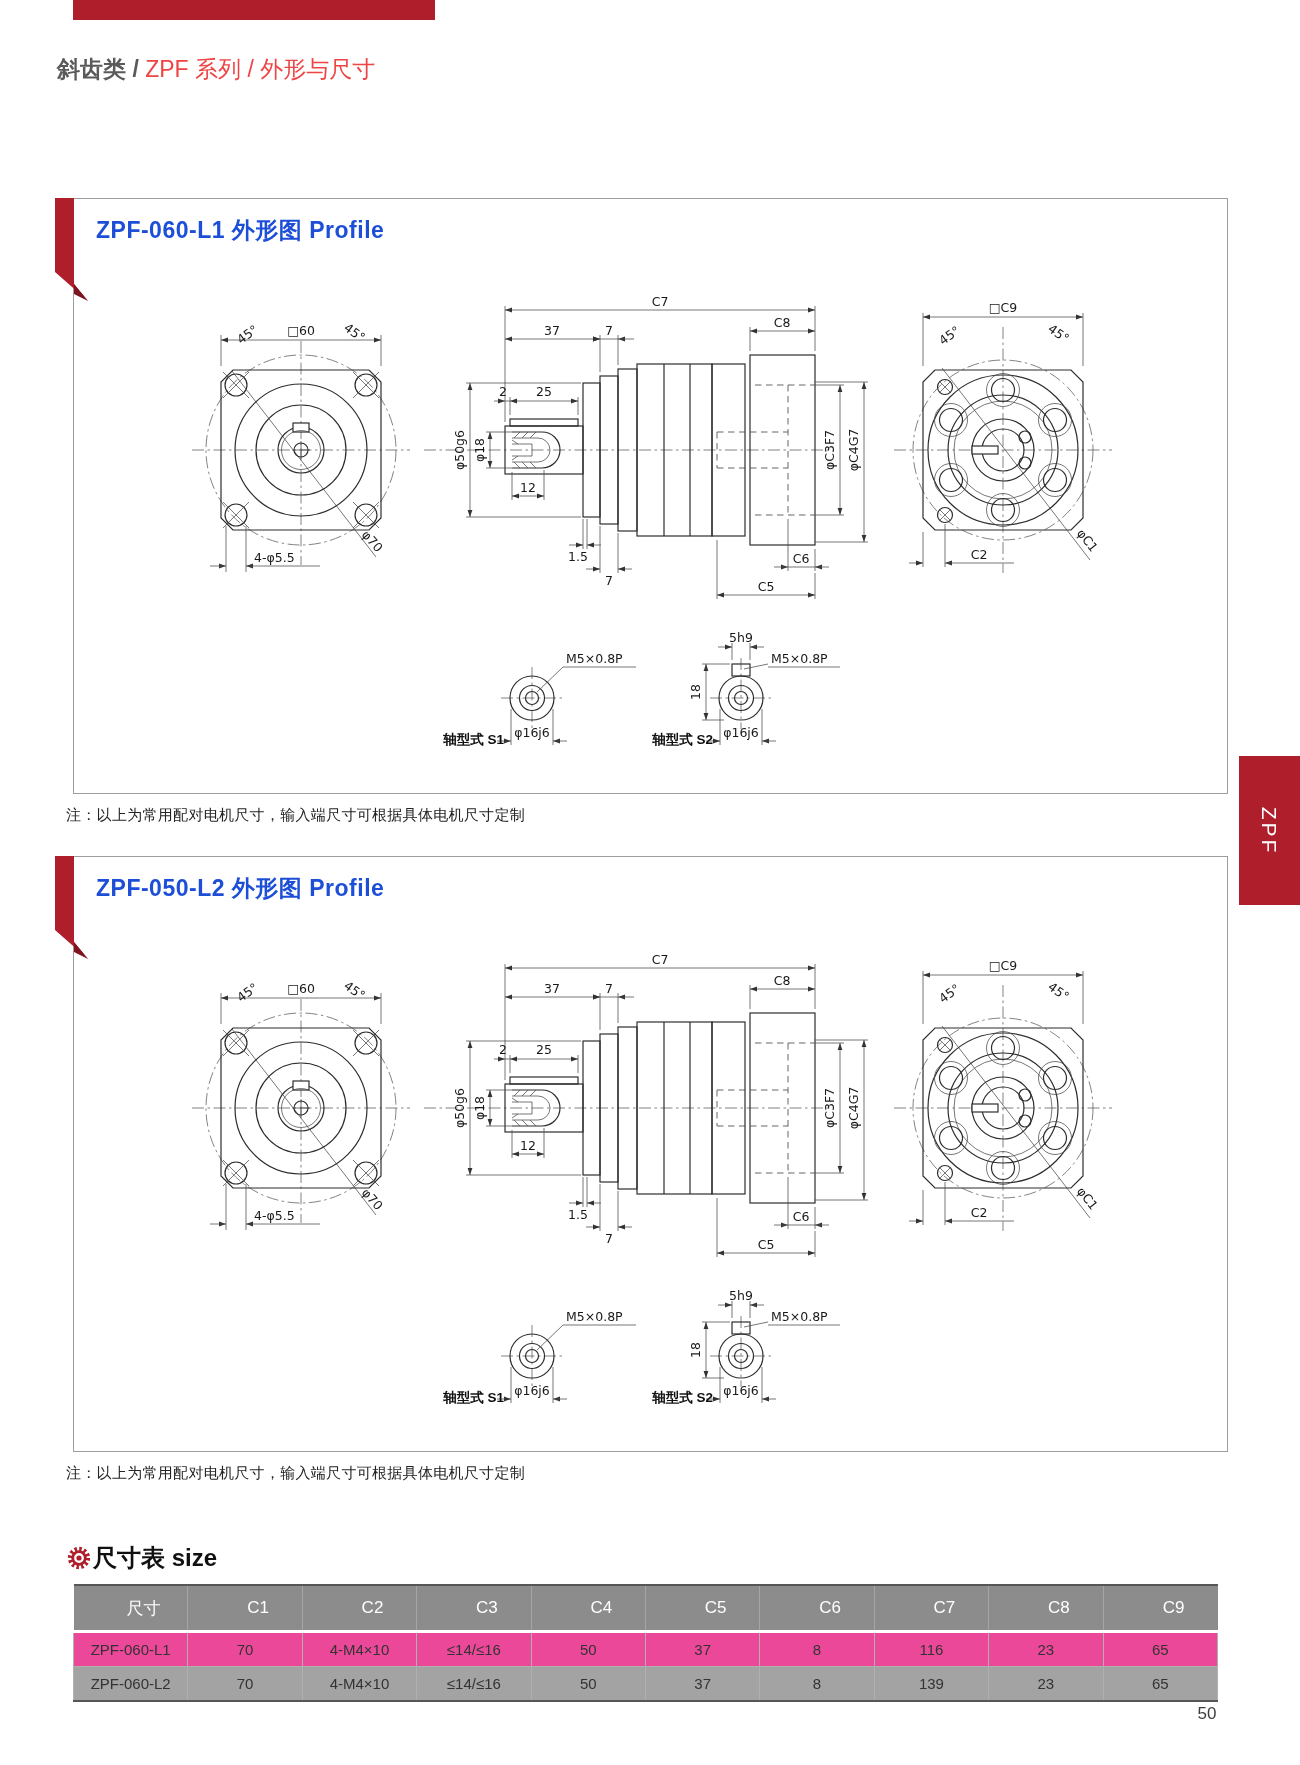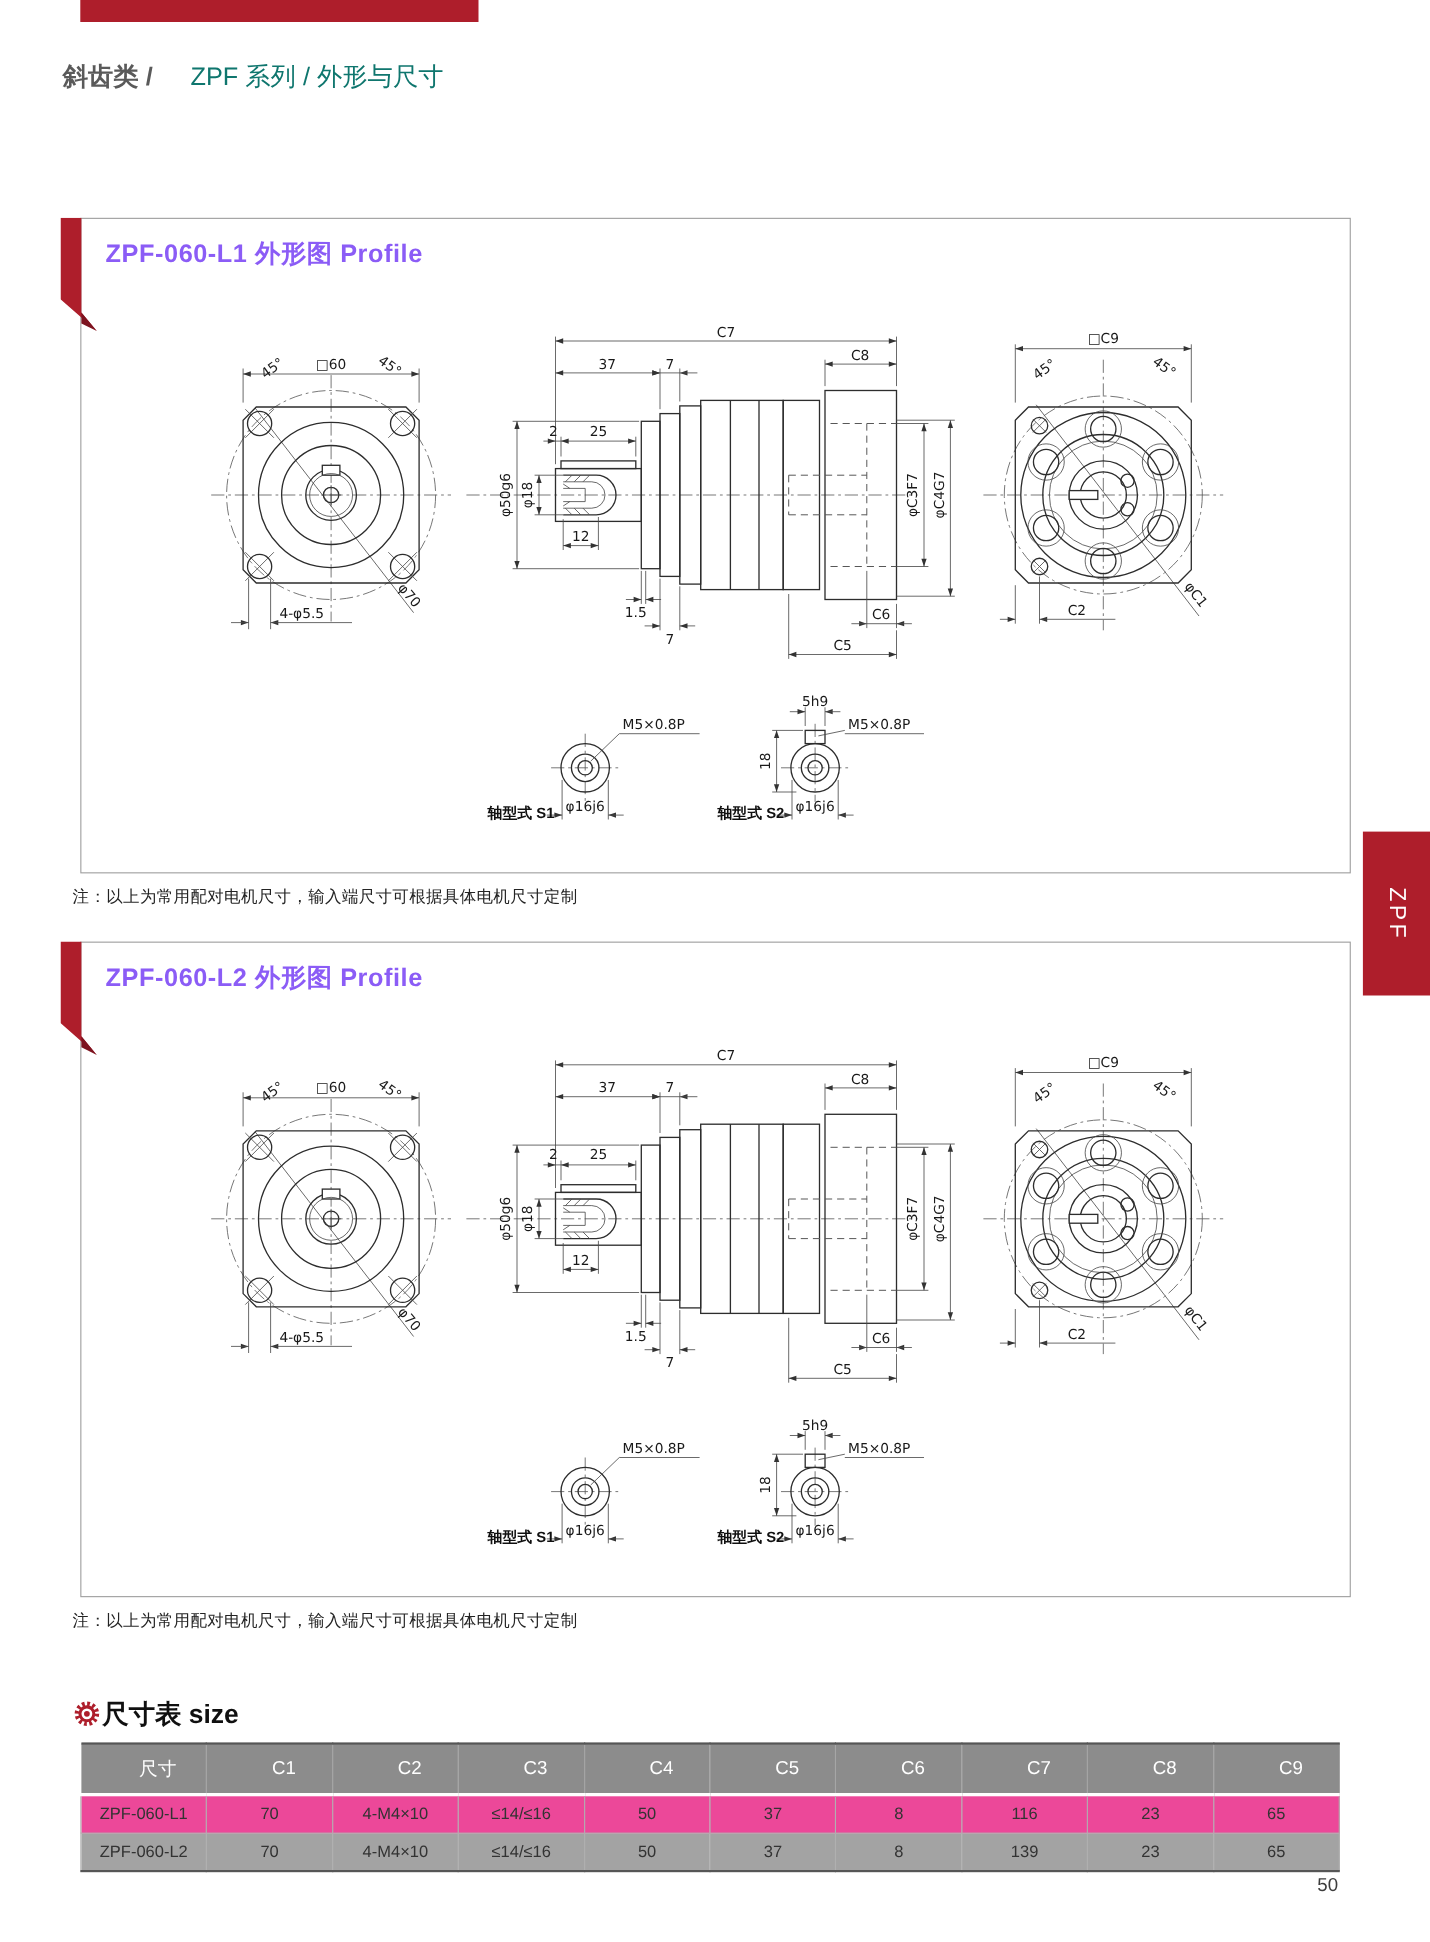--- a/index.html
+++ b/index.html
@@ -4,26 +4,26 @@
 <style>
   html,body{margin:0;padding:0;}
   body{width:1300px;height:1765px;position:relative;background:#ffffff;
        font-family:"Liberation Sans","DejaVu Sans",sans-serif;overflow:hidden;}
   .abs{position:absolute;}
   
   #red-bar{left:73px;top:0;width:362px;height:20px;background:#AE1E2B;}
   
   #page-header{left:57px;top:54px;font-size:23px;white-space:nowrap;}
   #page-header .cat{font-weight:bold;color:#5a5a5a;}
-  #page-header .rest{color:#0f766e;margin-left:28px;}
+  #page-header .rest{color:#ef4444;}
   
   .panel{position:absolute;left:73px;width:1153px;height:594px;border:1px solid #9d9d9d;background:#fff;}
   #panel-l1{top:198px;}
   #panel-l2{top:856px;}
-  .panel-title{position:absolute;left:22px;top:16px;font-size:23px;font-weight:bold;color:#8b5cf6;letter-spacing:.5px;}
+  .panel-title{position:absolute;left:22px;top:16px;font-size:23px;font-weight:bold;color:#1d4ed8;letter-spacing:.5px;}
   .dwg{position:absolute;left:0;top:66px;width:1151px;height:526px;}
   .dwg svg{display:block;}
   
   .ribbon{position:absolute;left:55px;width:34px;height:104px;}
   #ribbon-1{top:198px;} #ribbon-2{top:856px;}
   
   .note{position:absolute;left:66px;font-size:15px;color:#242424;letter-spacing:.3px;}
   #note-1{top:806px;} #note-2{top:1464px;}
   
   #side-tab{left:1239px;top:756px;width:61px;height:149px;background:#AE1E2B;
@@ -337,21 +337,21 @@
     <polygon points="19,86 33,103 19,96" fill="#7d1420"></polygon>
   </svg>
 </div>
 <div id="note-1" class="note">注：以上为常用配对电机尺寸，输入端尺寸可根据具体电机尺寸定制</div>
 
 <div id="side-tab" class="abs">
   <span>ZPF</span>
 </div>
 
 <div id="panel-l2" class="panel">
-  <div class="panel-title">ZPF-060-L2 外形图 Profile</div>
+  <div class="panel-title">ZPF-050-L2 外形图 Profile</div>
   <div class="dwg" id="dwg-2">
       <svg width="1151" height="526" viewBox="0 0 1151 526">
         <g>
           <line class="cl" x1="118" y1="185" x2="336" y2="185"></line>
           <line class="cl" x1="227" y1="76" x2="227" y2="300"></line>
           <line class="tn" x1="158" y1="106" x2="302" y2="292"></line>
           <circle class="cl" cx="227" cy="185" r="95"></circle>
           <polygon class="ln" points="159,105 295,105 307,117 307,253 295,265 159,265 147,253 147,117"></polygon>
           <circle class="ln" cx="227" cy="185" r="66"></circle>
           <circle class="ln" cx="227" cy="185" r="45"></circle>

